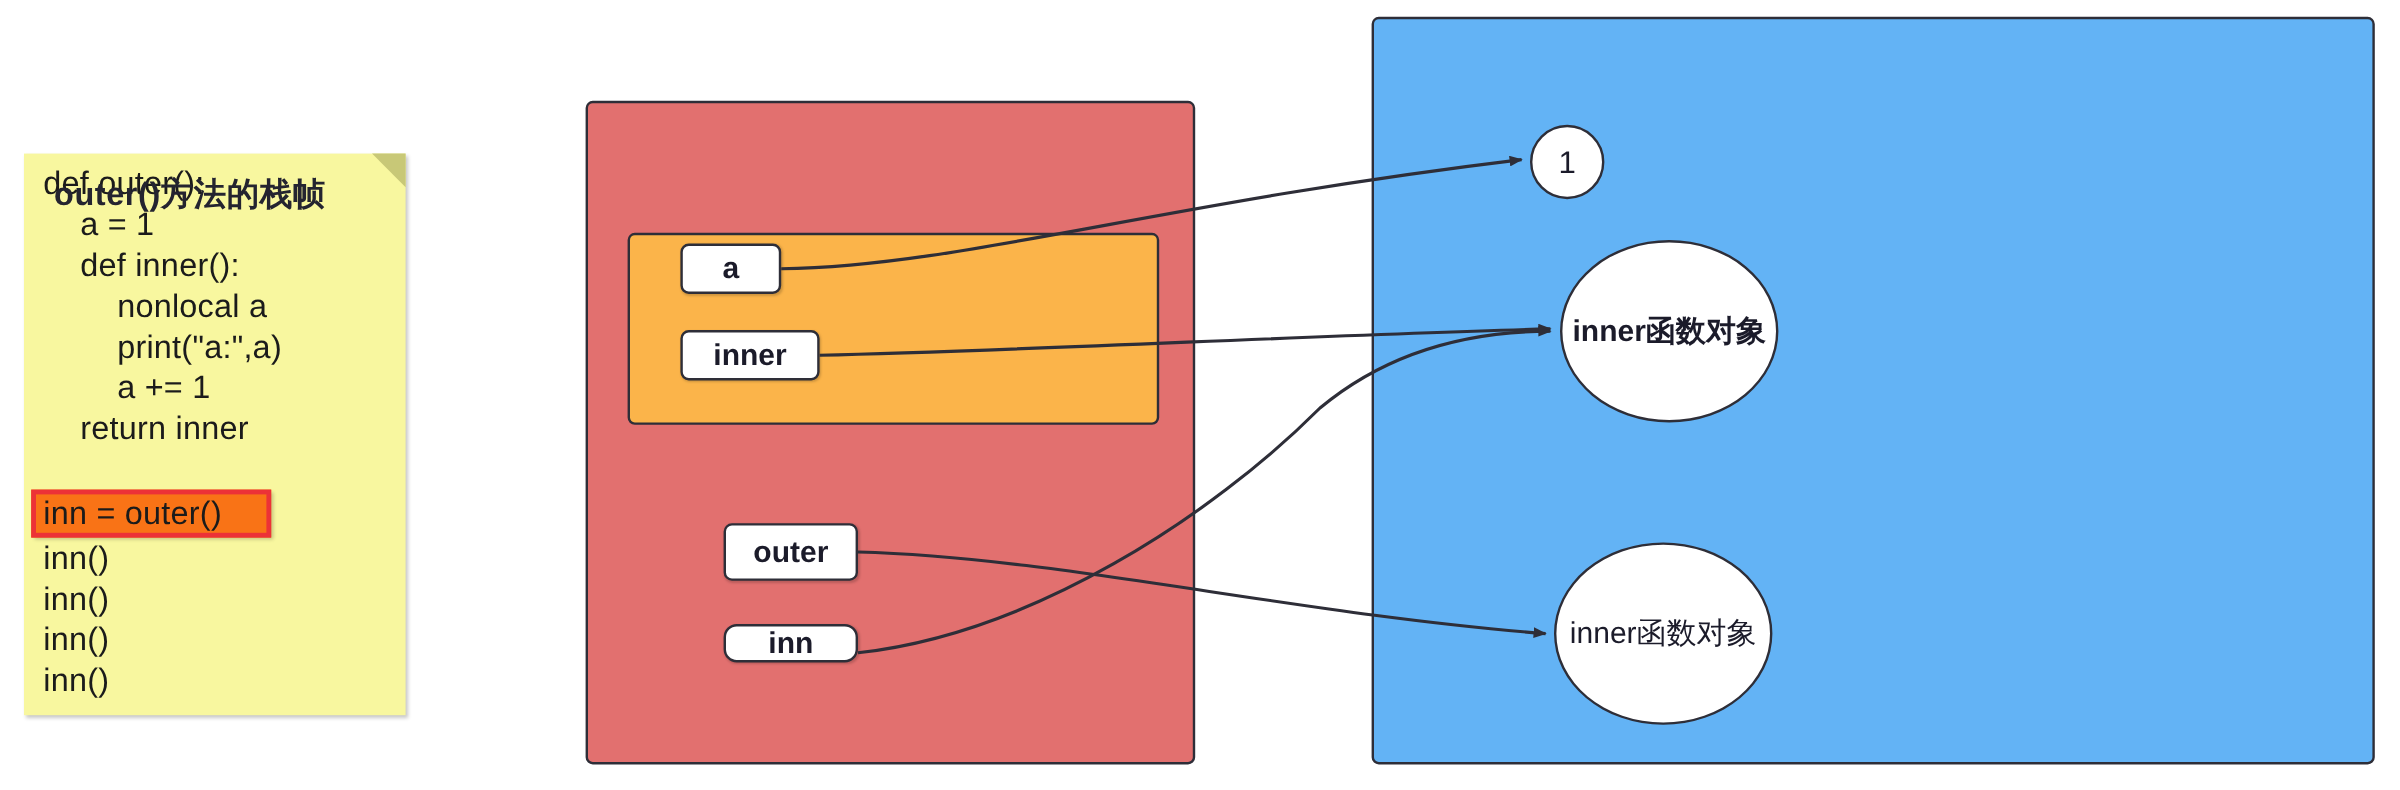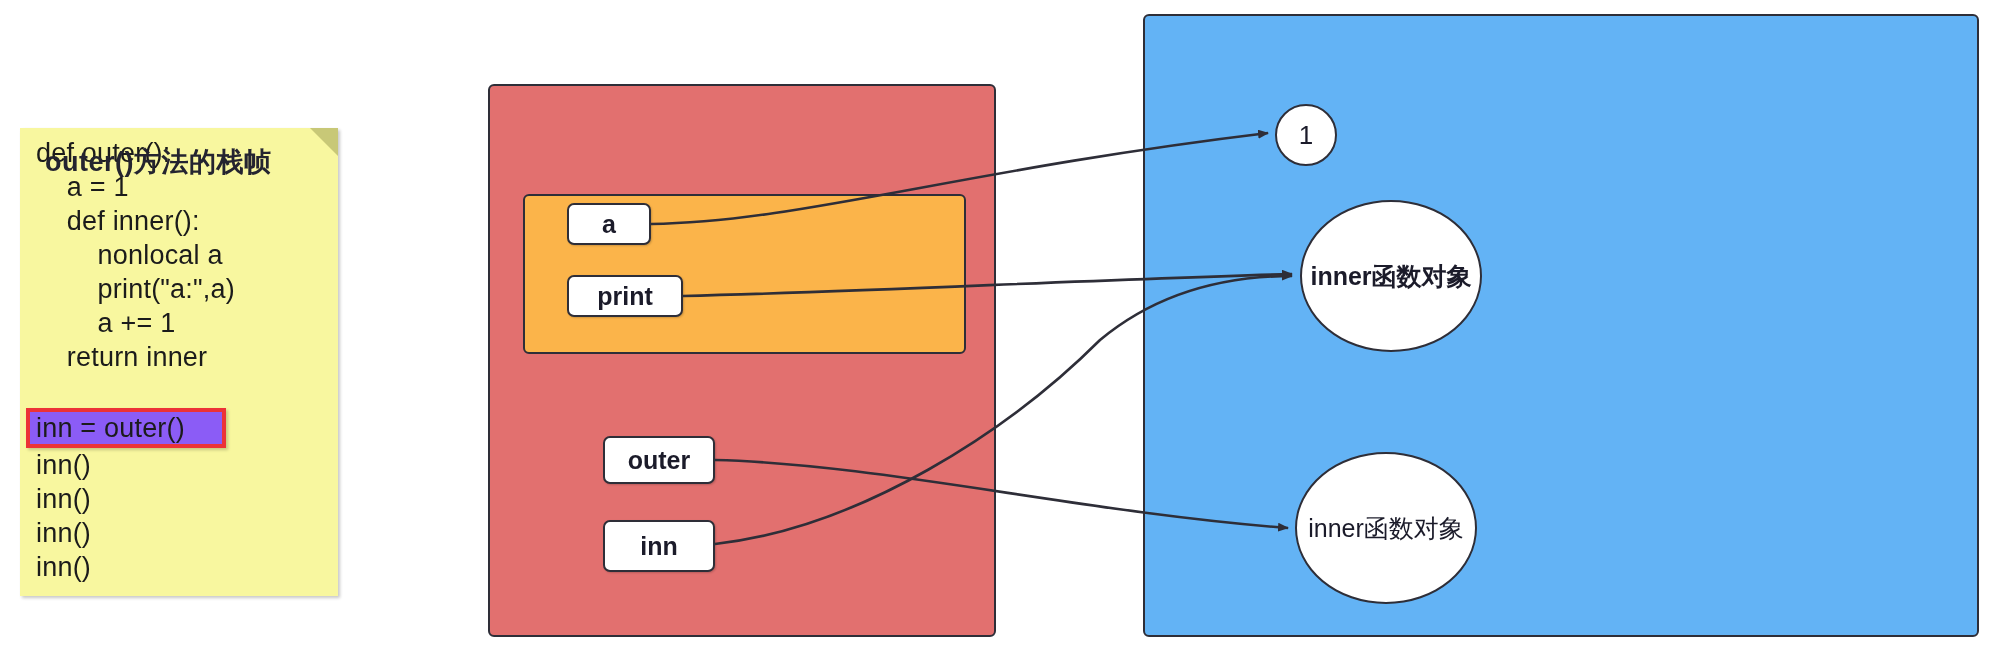--- a/index.html
+++ b/index.html
@@ -9,42 +9,42 @@
 
   
   .note{position:absolute;left:20px;top:128px;width:318px;height:468px;background:#f8f79f;
         box-shadow:2px 2px 3px rgba(0,0,0,.22);}
   .note-fold{position:absolute;right:0;top:0;width:0;height:0;
         border-left:28px solid transparent;border-top:28px solid #c8c877;}
   .note-code{position:absolute;left:16px;top:8px;right:8px;
         font-family:"Liberation Sans",sans-serif;font-size:27px;line-height:34px;color:#1b1b1b;
         white-space:pre;letter-spacing:.2px;}
   .code-line{height:34px;}
-  .code-line.hl{box-sizing:border-box;border:4px solid #ec3237;background:#8b5cf6;
+  .code-line.hl{box-sizing:border-box;border:4px solid #ec3237;background:#f97316;
         margin-left:-10px;padding-left:6px;width:200px;height:40px;line-height:32px;
         box-shadow:2px 2px 3px rgba(0,0,0,.2);}
 
   
   .panel{position:absolute;box-sizing:border-box;border:2.5px solid #2e2e38;border-radius:6px;}
   .panel-red{left:488px;top:84px;width:508px;height:553px;background:#e2706f;}
   .panel-blue{left:1143px;top:14px;width:836px;height:623px;background:#63b3f5;}
   .panel-orange{position:absolute;left:33px;top:108px;width:443px;height:160px;
         background:#fbb44a;box-sizing:border-box;border:2.5px solid #2e2e38;border-radius:6px;}
 
   .frame-title{position:absolute;left:45px;top:144px;font-size:27px;font-weight:bold;color:#242430;
         letter-spacing:.5px;}
 
   
   .vbox{position:absolute;box-sizing:border-box;background:#ffffff;border:2.5px solid #2e2e38;
         border-radius:7px;display:flex;align-items:center;justify-content:center;
         font-size:25px;font-weight:bold;color:#1b1b2a;box-shadow:1px 1px 2px rgba(0,0,0,.18);}
   .vbox-a{left:567px;top:203px;width:84px;height:42px;}
   .vbox-inner{left:567px;top:275px;width:116px;height:42px;}
   .vbox-outer{left:603px;top:436px;width:112px;height:48px;}
-  .vbox-inn{left:603px;top:520px;width:112px;height:52px;}
+  .vbox-inn{left:603px;top:520px;width:112px;height:32px;border-radius:11px;}
 
   
   .obj{position:absolute;box-sizing:border-box;background:#ffffff;border:2.5px solid #2e2e38;
         border-radius:50%;display:flex;align-items:center;justify-content:center;text-align:center;
         font-size:25px;color:#1b1b2a;line-height:30px;}
   .obj-one{left:1275px;top:104px;width:62px;height:62px;font-size:26px;}
   .obj-inner{left:1300px;top:200px;width:182px;height:152px;font-weight:bold;}
   .obj-outer{left:1295px;top:452px;width:182px;height:152px;}
 </style>
 </head>
@@ -56,21 +56,21 @@
     <div class="note-fold"></div>
     <div class="note-code" id="code-block"><div class="code-line">def outer():</div><div class="code-line">    a = 1</div><div class="code-line">    def inner():</div><div class="code-line">        nonlocal a</div><div class="code-line">        print("a:",a)</div><div class="code-line">        a += 1</div><div class="code-line">    return inner</div><div class="code-line"></div><div class="code-line hl">inn = outer()</div><div class="code-line">inn()</div><div class="code-line">inn()</div><div class="code-line">inn()</div><div class="code-line">inn()</div></div>
   </div>
 
   <div class="panel panel-red">
     <div class="panel-orange"></div>
   </div>
   <div class="frame-title">outer()方法的栈帧</div>
 
   <div class="vbox vbox-a">a</div>
-  <div class="vbox vbox-inner">print</div>
+  <div class="vbox vbox-inner">inner</div>
   <div class="vbox vbox-outer">outer</div>
   <div class="vbox vbox-inn">inn</div>
 
   <div class="panel panel-blue"></div>
 
   <div class="obj obj-one">1</div>
   <div class="obj obj-inner" id="obj-inner">
       <div>inner函数</div>
       <div>对象</div>
     </div>

